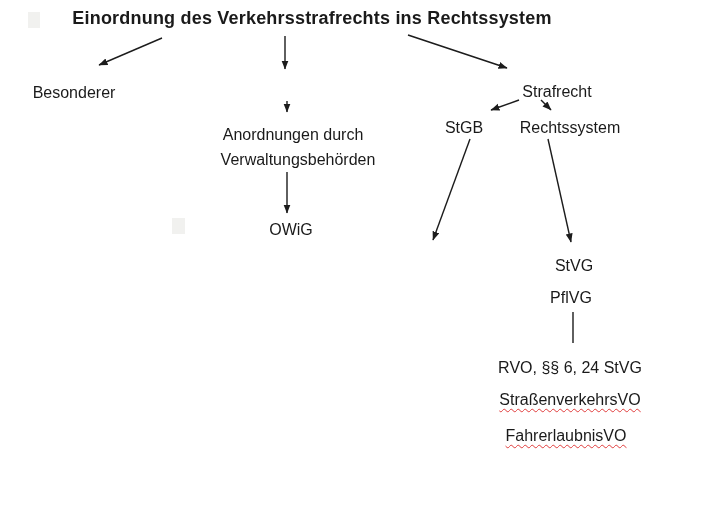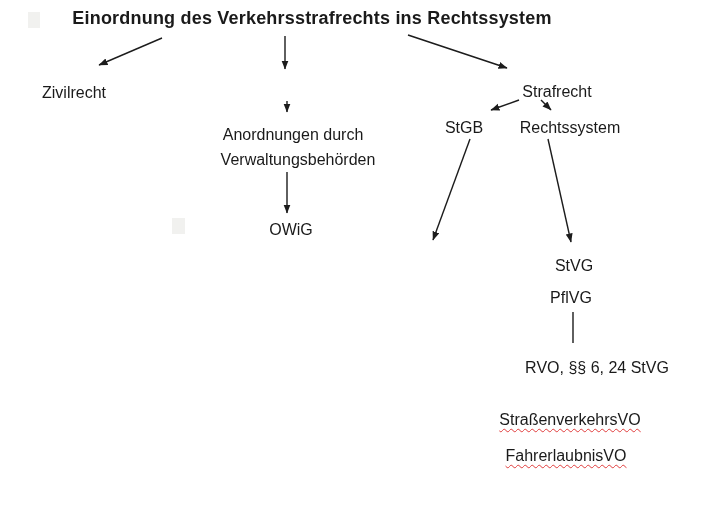--- a/index.html
+++ b/index.html
@@ -33,21 +33,20 @@
     color: var(--text, #1a1a1a);
     white-space: nowrap;
     line-height: 18px;
   }
   .spell {
     text-decoration-line: underline;
     text-decoration-style: wavy;
     text-decoration-color: var(--spellcheck, #e03c3c);
     text-decoration-thickness: 1px;
     text-underline-offset: 3px;
-    margin-top: 20px;
   }
   .arrows {
     position: absolute;
     left: 0;
     top: 0;
     pointer-events: none;
   }
   .artifact {
     position: absolute;
     background: #f1f1ef;
@@ -57,21 +56,21 @@
   #n-oeffentliches     { left: 292px; top: 84px;  }
   #n-anordnungen       { left: 293px; top: 126px; }
   #n-verwaltung        { left: 298px; top: 151px; }
   #n-owig              { left: 291px; top: 221px; }
   #n-strafrecht        { left: 557px; top: 83px;  }
   #n-stgb              { left: 464px; top: 119px; }
   #n-nebengesetze      { left: 570px; top: 119px; }
   #n-besonderer        { left: 427px; top: 257px; }
   #n-stvg              { left: 574px; top: 257px; }
   #n-pflvg             { left: 571px; top: 289px; }
-  #n-rvo               { left: 570px; top: 359px; margin-left: 27px; }
+  #n-rvo               { left: 570px; top: 359px; }
   #n-strassenverkehrs  { left: 570px; top: 391px; }
   #n-fahrerlaubnis     { left: 566px; top: 427px; }
   #n-fahrzeugzulassung { left: 570px; top: 458px; }
 </style>
 </head>
 <body>
 
 <div class="canvas">
 
   <div class="artifact" style="left:28px; top:12px; width:12px; height:16px;"></div>
@@ -92,21 +91,21 @@
       <line x1="519" y1="100" x2="491" y2="110" marker-end="url(#ah)"></line>
       <line x1="541" y1="100" x2="551" y2="110" marker-end="url(#ah)"></line>
       <line x1="470" y1="139" x2="433" y2="240" marker-end="url(#ah)"></line>
       <line x1="548" y1="139" x2="571" y2="242" marker-end="url(#ah)"></line>
       <line x1="573" y1="312" x2="573" y2="343"></line>
     </g>
   </svg>
 
   <div class="title">Einordnung des Verkehrsstrafrechts ins Rechtssystem</div>
 
-  <div class="node" id="n-zivilrecht">Zivilrecht</div>
+  <div class="node" id="n-zivilrecht">Besonderer</div>
   <div class="node" id="n-anordnungen">Anordnungen durch</div>
   <div class="node" id="n-verwaltung">Verwaltungsbehörden</div>
   <div class="node" id="n-owig">OWiG</div>
   <div class="node" id="n-strafrecht">Strafrecht</div>
   <div class="node" id="n-stgb">StGB</div>
   <div class="node" id="n-nebengesetze">Rechtssystem</div>
   <div class="node" id="n-stvg">StVG</div>
   <div class="node" id="n-pflvg">PflVG</div>
   <div class="node" id="n-rvo">RVO, §§ 6, 24 StVG</div>
   <div class="node spell" id="n-strassenverkehrs">StraßenverkehrsVO</div>

